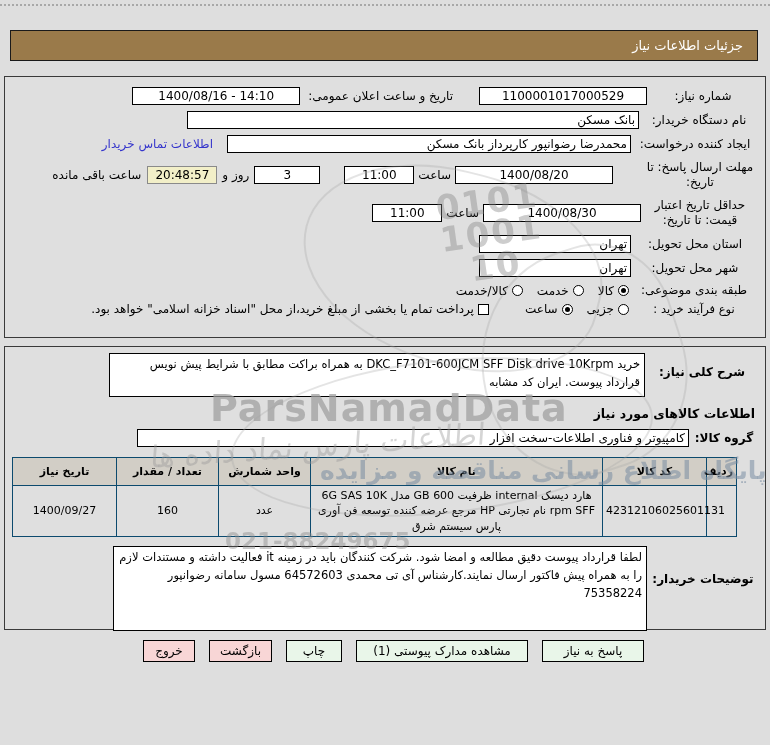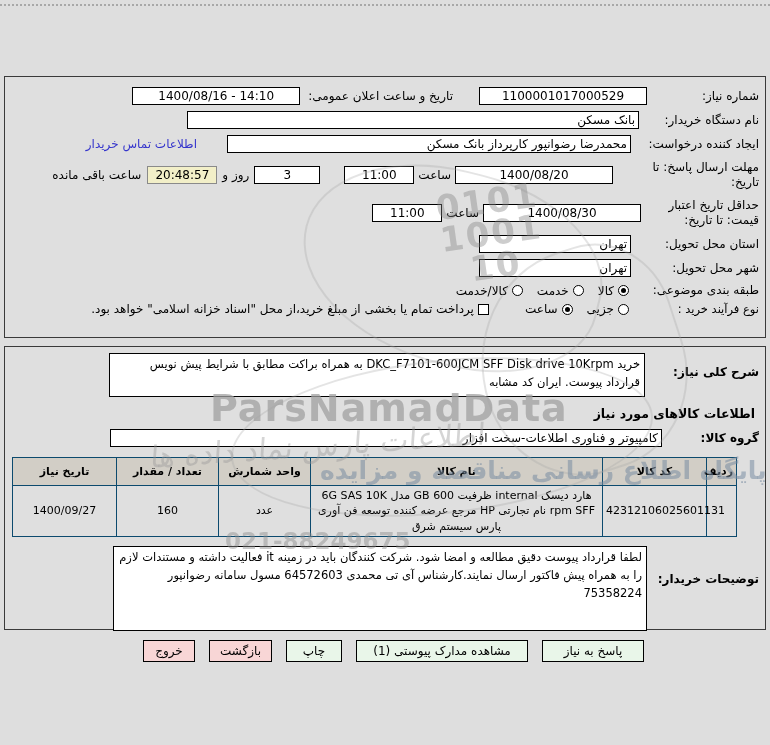--- a/index.html
+++ b/index.html
@@ -6,29 +6,29 @@
   .page{position:relative;width:770px;height:745px;background:#dedede;overflow:hidden;
         direction:rtl;font-family:"DejaVu Sans",sans-serif;color:#000;}
   .dotted-strip{position:absolute;top:4px;left:0;right:0;height:0;border-top:2px dotted #a8a8a8;}
   .titlebar{position:absolute;top:30px;right:12px;left:10px;height:31px;background:#9a7a4a;
             border:1px solid #1a1a1a;color:#fff;font-size:13px;display:flex;align-items:center;
             padding:0 14px;box-sizing:border-box;}
   .box{position:absolute;right:4px;left:4px;border:1px solid #3a3a3a;box-sizing:border-box;background:rgba(224,224,224,.55);}
   .box1{top:76px;height:262px;padding:10px 6px 0 6px;}
   .box2{top:346px;height:284px;padding:6px 6px 0 6px;}
   .frow{display:flex;align-items:center;margin-bottom:6px;font-size:12px;}
-  .lbl{text-align:right;line-height:1.25;}
+  .lbl{text-align:center;line-height:1.25;}
   .lbl.b{font-weight:bold;}
   .inp{background:#fff;border:1px solid #000;height:18px;font-size:12px;display:flex;
        align-items:center;box-sizing:border-box;padding:0 3px;}
   .inp.center{justify-content:center;}
   .inp.ltr{direction:ltr;}
   .txtbox{background:#fff;border:1px solid #000;font-size:11.5px;line-height:1.55;
           box-sizing:border-box;padding:2px 4px;text-align:right;}
-  .link{color:#3535cc;font-size:12px;margin-right:30px;cursor:pointer;}
+  .link{color:#3535cc;font-size:12px;margin-right:14px;cursor:pointer;}
   .countdown{background:#f2efc8;border:1px solid #8a8a8a;height:18px;width:70px;font-size:12px;
              display:flex;align-items:center;justify-content:center;box-sizing:border-box;direction:ltr;}
   .radio{width:11px;height:11px;border:1px solid #000;border-radius:50%;background:#fff;
          display:inline-block;box-sizing:border-box;flex:0 0 auto;}
   .radio.on{position:relative;}
   .radio.on::after{content:"";position:absolute;top:2px;left:2px;width:5px;height:5px;
                    background:#000;border-radius:50%;}
   .cb{width:11px;height:11px;border:1px solid #000;background:#fff;display:inline-block;
       box-sizing:border-box;flex:0 0 auto;}
   .opt-label{font-size:12px;margin:0 4px 0 14px;}
@@ -59,20 +59,23 @@
   .curve2{top:250px;left:480px;width:200px;height:220px;border-radius:60% 40% 50% 50%;transform:rotate(-18deg);}
   .curve3{top:360px;left:230px;width:420px;height:150px;border-radius:50%;transform:rotate(-6deg);}
 </style>
 </head>
 <body>
 
 <div class="page">
 
   <div class="dotted-strip"></div>
 
+  <div class="titlebar">
+    <span>جزئیات اطلاعات نیاز</span>
+  </div>
 
   <div class="box box1">
 
     <div class="frow">
       <span class="lbl" style="width:112px;">شماره نیاز:</span>
       <span class="inp center ltr" style="width:168px;">1100001017000529</span>
       <span class="spacer" style="width:26px;"></span>
       <span class="lbl" style="padding-left:8px;">تاریخ و ساعت اعلان عمومی:</span>
       <span class="inp center ltr" style="width:168px;">1400/08/16 - 14:10</span>
     </div>
@@ -142,21 +145,21 @@
   <div class="box box2">
 
     <div class="frow" style="align-items:flex-start;margin-bottom:2px;">
       <span class="lbl b" style="width:114px;padding-top:12px;">شرح کلی نیاز:</span>
       <span class="txtbox" style="width:536px;height:44px;">خرید DKC_F7101-600JCM SFF Disk drive 10Krpm به همراه براکت مطابق با شرایط پیش نویس قرارداد پیوست. ایران کد مشابه</span>
     </div>
 
     <div class="sec-head">اطلاعات کالاهای مورد نیاز</div>
 
     <div class="frow">
-      <span class="lbl b" style="width:70px;padding-left:27px;">گروه کالا:</span>
+      <span class="lbl b" style="width:70px;">گروه کالا:</span>
       <span class="inp" style="width:552px;">کامپیوتر و فناوری اطلاعات-سخت افزار</span>
     </div>
 
     <table class="goods">
       <colgroup>
         <col style="width:30px;">
           <col style="width:104px;">
           <col style="width:292px;">
         <col style="width:92px;">
           <col style="width:102px;">

